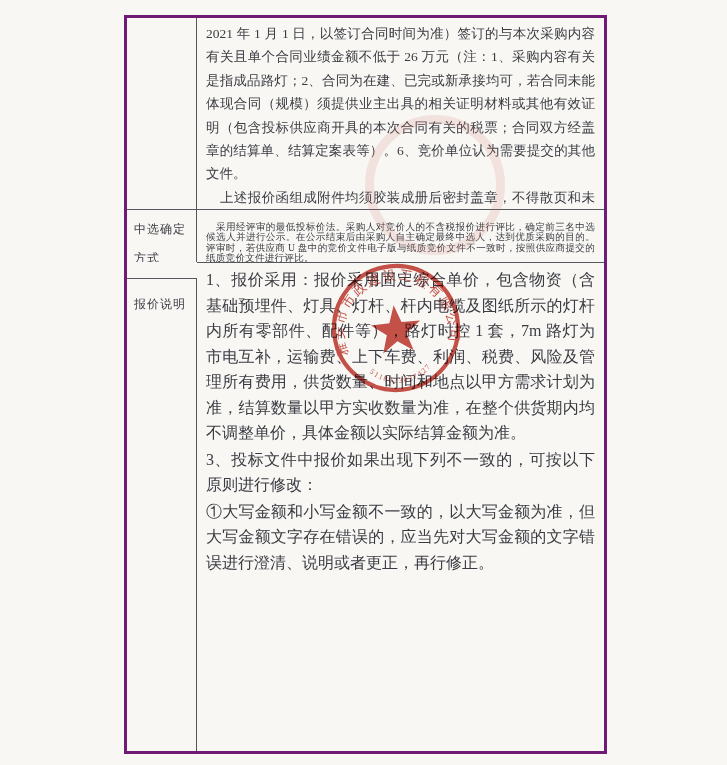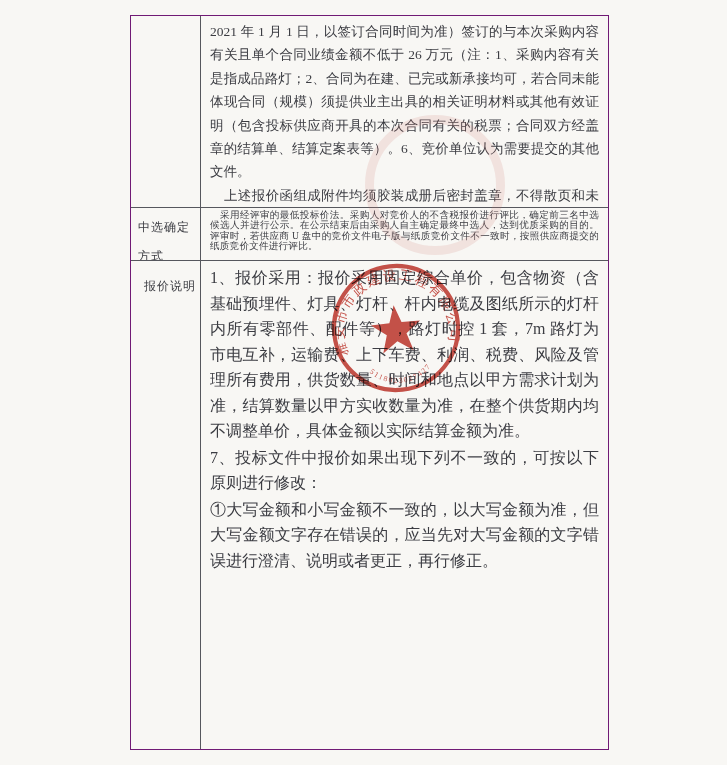--- a/index.html
+++ b/index.html
@@ -5,48 +5,48 @@
   html,body{margin:0;padding:0;}
   body{
     width:727px;height:765px;
     background:#f8f7f4;
     position:relative;
     font-family:"Liberation Serif","DejaVu Serif",serif;
     color:#3b3c42;
     overflow:hidden;
   }
   .doc-table{
-    position:absolute;left:130px;top:15px;
+    position:absolute;left:124px;top:15px;
     width:477px;height:733px;
     display:grid;
     grid-template-columns:70px 1fr;
     grid-template-rows:191px 53px 1fr;
-    border:1px solid #701a75;
+    border:3px solid #701a75;
     background:transparent;
   }
   .cell{overflow:hidden;box-sizing:border-box;}
   .label-cell{
     border-right:1px solid #56575d;
     font-size:12px;
     padding:2px 4px 0 7px;
     letter-spacing:1px;
     line-height:29px;
   }
   .content-cell{
     padding:4px 9px 0 9px;
     text-align:justify;
   }
   .rt{border-top:1px solid #56575d;}
   .para{margin:0;}
   .c1 .para{font-size:13.5px;line-height:23.4px;}
-  .c2{padding-top:2px;}
+  .c2{padding-top:12px;}
   .c2 .para{font-size:9.6px;line-height:10.4px;letter-spacing:.2px;}
   .c3 .para{font-size:16px;line-height:25.5px;margin-bottom:1px;}
   .l2{padding-top:5px;}
-  .l3{padding-top:11px;text-align:right;letter-spacing:1px;}
+  .l3{padding-top:11px;text-align:left;letter-spacing:1px;margin-top:16px;}
   .seal{
     position:absolute;left:326px;top:258px;
     width:140px;height:140px;
     transform:rotate(-6deg);
     mix-blend-mode:multiply;
     opacity:.88;
   }
   .ghost-stamp{
     position:absolute;left:365px;top:115px;
     width:140px;height:140px;
@@ -67,21 +67,21 @@
     </div>
 
   <div class="cell label-cell l2 rt">中选确定方式</div>
   <div class="cell content-cell c2 rt">
       <p class="para">　采用经评审的最低投标价法。采购人对竞价人的不含税报价进行评比，确定前三名中选候选人并进行公示。在公示结束后由采购人自主确定最终中选人，达到优质采购的目的。评审时，若供应商 U 盘中的竞价文件电子版与纸质竞价文件不一致时，按照供应商提交的纸质竞价文件进行评比。</p>
     </div>
 
   <div class="cell label-cell l3 rt">报价说明</div>
   <div class="cell content-cell c3 rt">
       <p class="para">1、报价采用：报价采用固定综合单价，包含物资（含基础预埋件、灯具、灯杆、杆内电缆及图纸所示的灯杆内所有零部件、配件等），路灯时控 1 套，7m 路灯为市电互补，运输费、上下车费、利润、税费、风险及管理所有费用，供货数量、时间和地点以甲方需求计划为准，结算数量以甲方实收数量为准，在整个供货期内均不调整单价，具体金额以实际结算金额为准。</p>
-      <p class="para">7、投标文件中报价如果出现下列不一致的，可按以下原则进行修改：</p>
+      <p class="para">3、投标文件中报价如果出现下列不一致的，可按以下原则进行修改：</p>
       <p class="para">①大写金额和小写金额不一致的，以大写金额为准，但大写金额文字存在错误的，应当先对大写金额的文字错误进行澄清、说明或者更正，再行修正。</p>
     </div>
 </div>
 
 <div class="ghost-stamp"></div>
 
 <svg class="seal" viewBox="0 0 140 140">
   <defs>
     <path id="arcTop" d="M 19,89 A 53,53 0 1 1 121,89" fill="none"></path>
     <path id="arcBot" d="M 32,101 A 42,42 0 0 0 108,101" fill="none"></path>

